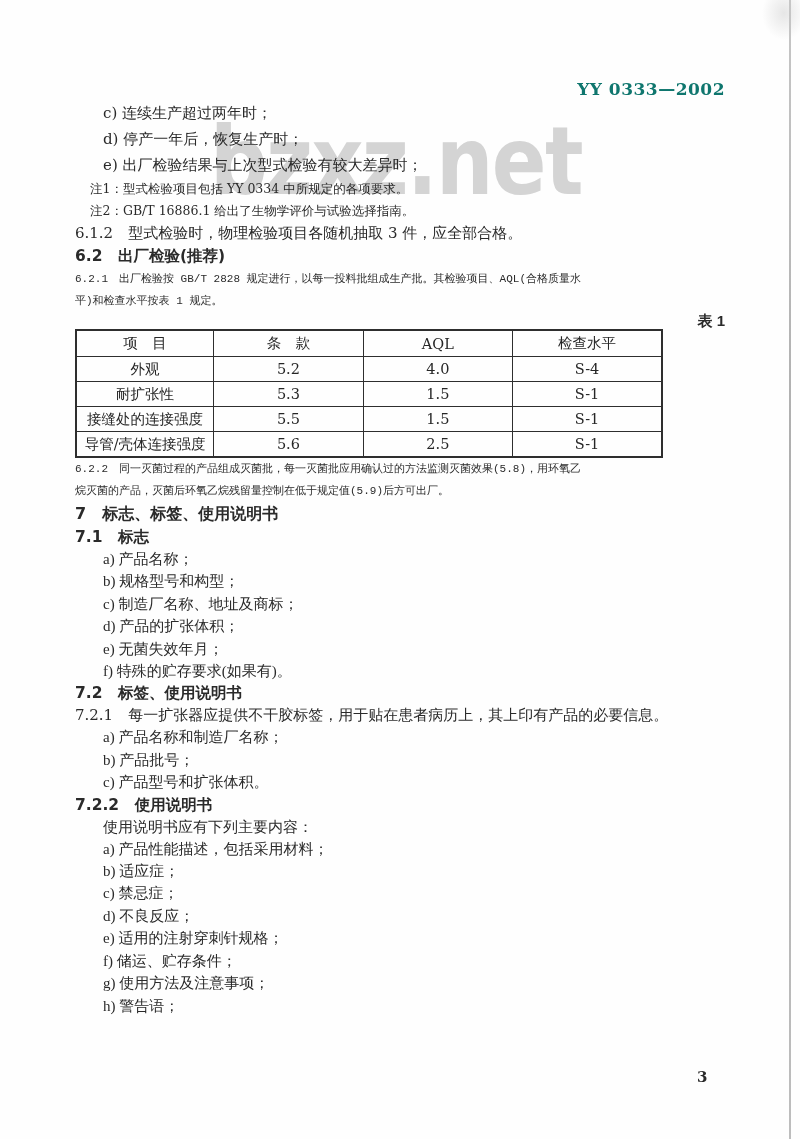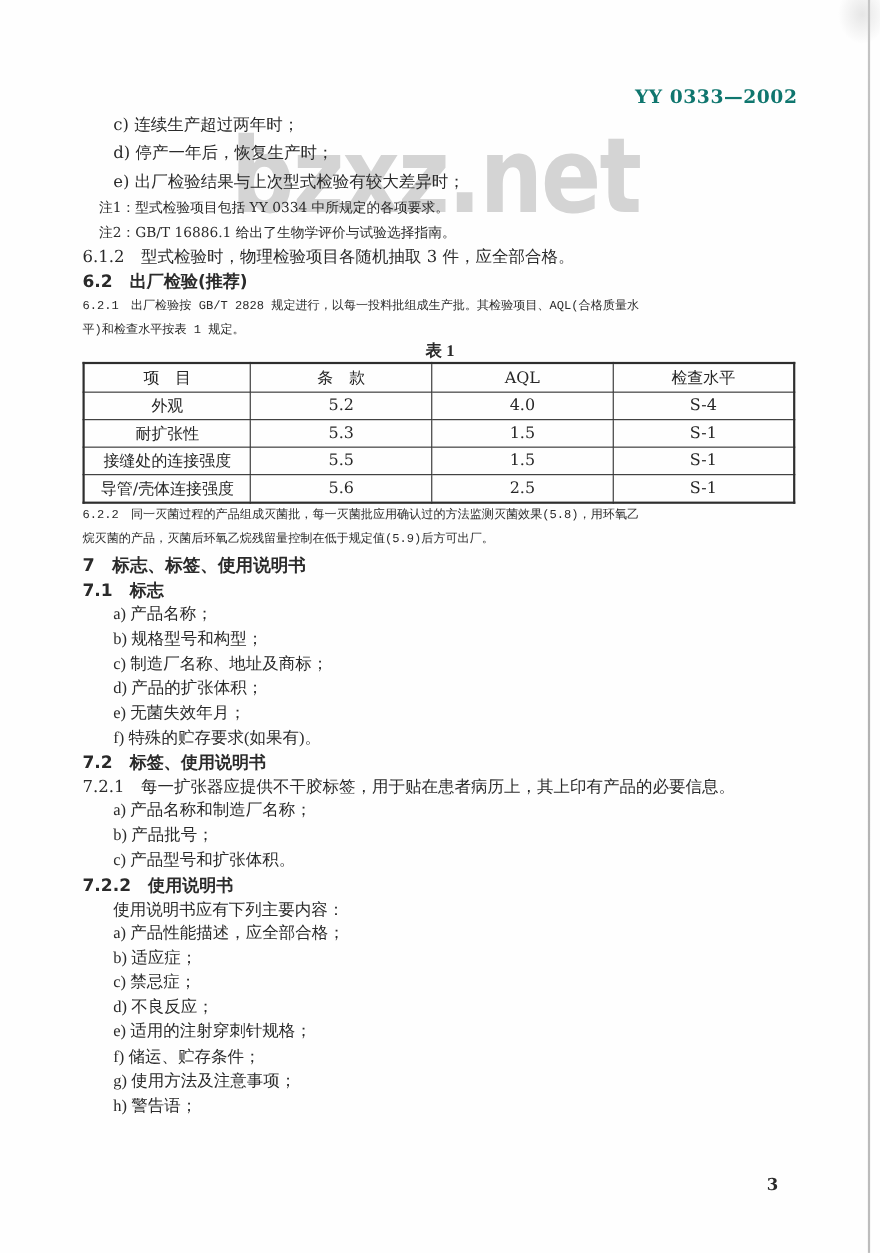--- a/index.html
+++ b/index.html
@@ -40,25 +40,25 @@
   .heading {
     font-family:"DejaVu Sans","Liberation Sans",sans-serif;
     font-weight:bold; font-size:15.5px; line-height:23px; white-space:nowrap;
   }
   .para-line { font-size:11px; line-height:22px; white-space:nowrap;font-family:Liberation Mono, monospace; }
   .h7  { font-size:16px; line-height:24px; margin-top:11px; }
   .h71 { margin-top:9px; line-height:22px; }
   .mt13 { margin-top:13px; }
 
   .caption {
-    text-align:center; font-family:Liberation Serif, serif;
+    text-align:right; font-family:Liberation Sans, sans-serif;
     font-weight:bold; font-size:15px; line-height:17px; margin:-2px 0 5px 0;
   }
   table.t1 {
-    border-collapse:collapse; table-layout:fixed; width:648px;
+    border-collapse:collapse; table-layout:fixed; width:588px;
     border:2px solid #2e2e2e;
   }
   table.t1 th, table.t1 td {
     border:1.5px solid #2e2e2e; text-align:center; vertical-align:middle;
     font-size:14.5px; font-weight:normal; padding:0; height:24px; color:#262626;
   }
   table.t1 thead th { height:25px; }
   col.c1 { width:23.5%; } col.c2 { width:25.5%; }
   col.c3 { width:25.5%; } col.c4 { width:25.5%; }
 
@@ -157,21 +157,21 @@
     <p class="heading" style="line-height:22px">7.2　标签、使用说明书</p>
     <p class="clause" style="line-height:22px">7.2.1　每一扩张器应提供不干胶标签，用于贴在患者病历上，其上印有产品的必要信息。</p>
 
     <p class="li7">a) 产品名称和制造厂名称；</p>
     <p class="li7">b) 产品批号；</p>
     <p class="li7">c) 产品型号和扩张体积。</p>
 
     <p class="heading" style="line-height:22px">7.2.2　使用说明书</p>
     <p class="intro">使用说明书应有下列主要内容：</p>
 
-    <p class="li7">a) 产品性能描述，应全部合格；</p>
+    <p class="li7">a) 产品性能描述，包括采用材料；</p>
     <p class="li7">b) 适应症；</p>
     <p class="li7">c) 禁忌症；</p>
     <p class="li7">d) 不良反应；</p>
     <p class="li7">e) 适用的注射穿刺针规格；</p>
     <p class="li7">f) 储运、贮存条件；</p>
     <p class="li7">g) 使用方法及注意事项；</p>
     <p class="li7">h) 警告语；</p>
 
   </div>
 

